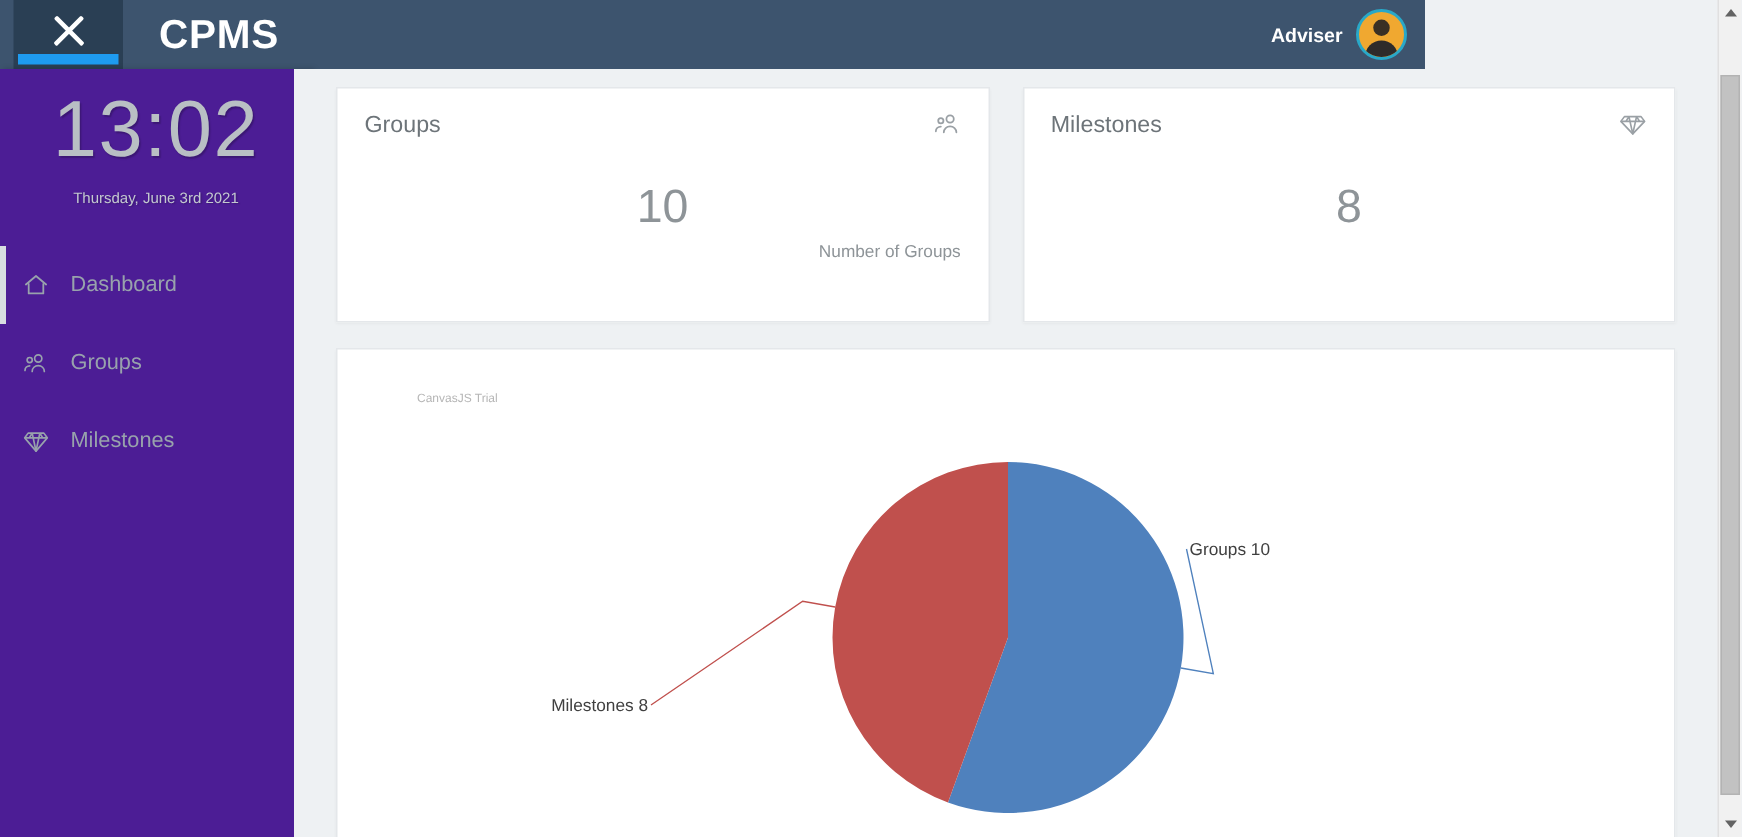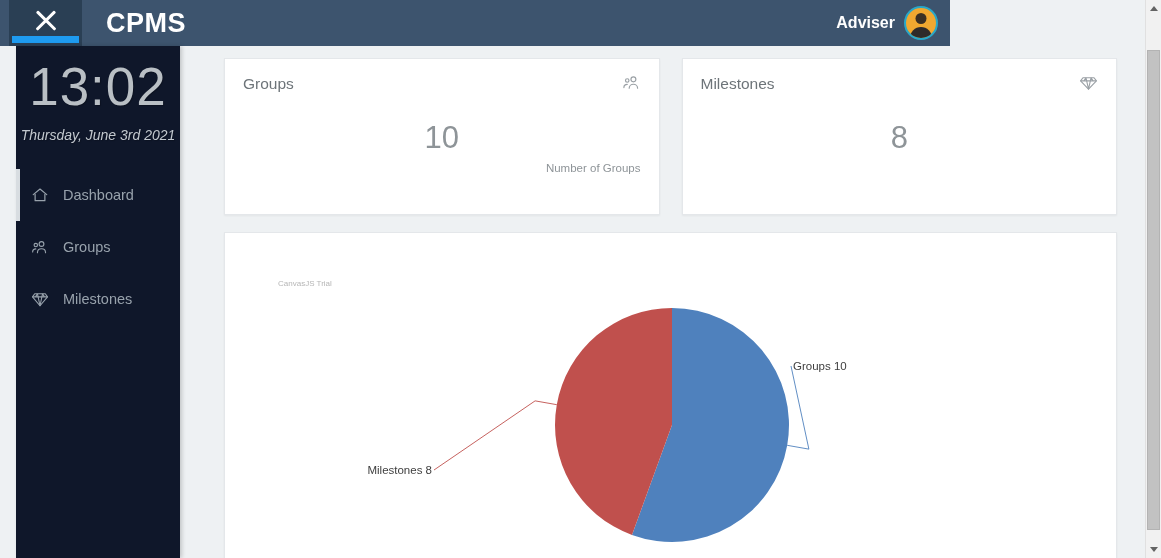--- a/index.html
+++ b/index.html
@@ -73,21 +73,21 @@
   }
 
   #user-area {
     margin-left: auto;
     display: flex;
     align-items: center;
     margin-right: 12px;
   }
   #user-name {
     color: #ffffff;
-    font-size: 16px;
+    font-size: 13px;
     font-weight: bold;
     margin-right: 9px;
   }
   #avatar {
     width: 34px; height: 34px;
     border-radius: 50%;
     background: #f0a830;
     border: 2.5px solid #29a8c8;
     position: relative;
     overflow: hidden;
@@ -106,44 +106,43 @@
     bottom: -4px; left: 50%;
     transform: translateX(-50%);
     width: 22px; height: 15px;
     border-radius: 11px 11px 0 0;
     background: #2e2b2a;
   }
 
   
   #sidebar {
     position: absolute;
-    top: 46px; left: 16px;
-    width: 164px;
+    top: 46px; left: 0;
+    width: 208px;
     height: 512px;
-    background: #0f172a;
+    background: #4c1d95;
     box-shadow: 2px 0 4px rgba(0,0,0,0.18);
   }
 
   #clock {
     text-align: center;
     padding-top: 14px;
     color: #b9bfc4;
     font-size: 53px;
     font-weight: 300;
     letter-spacing: 1px;
     line-height: 1;
     text-shadow: 1px 1px 1px rgba(0,0,0,0.22);
   }
   #clock-date {
     text-align: center;
     color: #c3c9cf;
-    font-size: 14px;
+    font-size: 10px;
     margin-top: 14px;
     text-shadow: 1px 1px 1px rgba(0,0,0,0.2);
-    font-style: italic;
   }
 
   #nav { margin-top: 26px; }
 
   .nav-item {
     display: flex;
     align-items: center;
     height: 52px;
     padding-left: 14px;
     color: #98a2ac;
@@ -222,21 +221,21 @@
     margin: 17px 28px 0 28px;
     height: 330px;
     background: #ffffff;
     border: 1px solid #e4e7ea;
     box-shadow: 0 1px 2px rgba(0,0,0,0.05);
     position: relative;
     overflow: hidden;
   }
   #chart-watermark {
     position: absolute;
-    top: 46px; left: 53px;
+    top: 28px; left: 53px;
     color: #b6b6b6;
     font-size: 8px;
   }
   #pie-svg {
     position: absolute;
     top: 0; left: 0;
   }
   .pie-label {
     font-family: "Liberation Sans", sans-serif;
     font-size: 11.5px;

